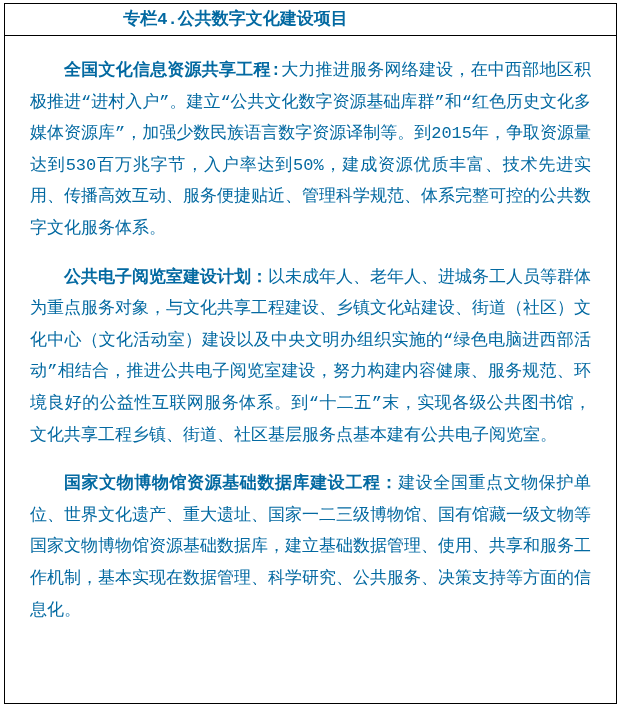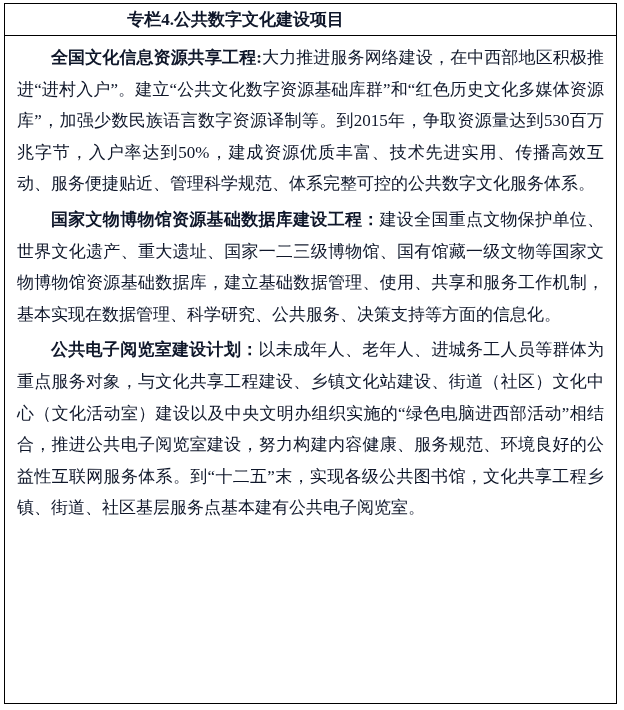--- a/index.html
+++ b/index.html
@@ -8,22 +8,22 @@
     width: 624px;
     height: 710px;
     background: #ffffff;
     overflow: hidden;
   }
   .page {
     position: relative;
     width: 624px;
     height: 590px;
     background: #ffffff;
-    font-family: Liberation Serif, serif;
-    color: #0f172a;
+    font-family: Liberation Mono, monospace;
+    color: #0369a1;
   }
   .feature-box {
     position: absolute;
     left: 4px;
     top: 3px;
     width: 613px;
     height: 701px;
     border: 1px solid #000000;
     box-sizing: border-box;
     background: #ffffff;
@@ -38,33 +38,33 @@
     padding-right: 150px; 
     white-space: nowrap;
   }
   .box-body {
     padding: 2px 8px 0 8px;
     font-size: 17px;
     line-height: 31.6px;
     text-align: justify;
   }
   .box-body p {
-    margin: 4px;
+    margin: 17px;
     padding: 0;
     text-indent: 2em;
   }
   .lead {
     font-weight: bold;
   }
 </style>
 </head>
 <body>
 
 <div class="page">
   <div class="feature-box">
     <div class="box-title">专栏4.公共数字文化建设项目</div>
     <div class="box-body">
       <p><span class="lead">全国文化信息资源共享工程:</span><span>大力推进服务网络建设，在中西部地区积极推进“进村入户”。建立“公共文化数字资源基础库群”和“红色历史文化多媒体资源库”，加强少数民族语言数字资源译制等。到2015年，争取资源量达到530百万兆字节，入户率达到50%，建成资源优质丰富、技术先进实用、传播高效互动、服务便捷贴近、管理科学规范、体系完整可控的公共数字文化服务体系。</span></p>
+      <p><span class="lead">公共电子阅览室建设计划：</span><span>以未成年人、老年人、进城务工人员等群体为重点服务对象，与文化共享工程建设、乡镇文化站建设、街道（社区）文化中心（文化活动室）建设以及中央文明办组织实施的“绿色电脑进西部活动”相结合，推进公共电子阅览室建设，努力构建内容健康、服务规范、环境良好的公益性互联网服务体系。到“十二五”末，实现各级公共图书馆，文化共享工程乡镇、街道、社区基层服务点基本建有公共电子阅览室。</span></p>
       <p><span class="lead">国家文物博物馆资源基础数据库建设工程：</span><span>建设全国重点文物保护单位、世界文化遗产、重大遗址、国家一二三级博物馆、国有馆藏一级文物等国家文物博物馆资源基础数据库，建立基础数据管理、使用、共享和服务工作机制，基本实现在数据管理、科学研究、公共服务、决策支持等方面的信息化。</span></p>
-      <p><span class="lead">公共电子阅览室建设计划：</span><span>以未成年人、老年人、进城务工人员等群体为重点服务对象，与文化共享工程建设、乡镇文化站建设、街道（社区）文化中心（文化活动室）建设以及中央文明办组织实施的“绿色电脑进西部活动”相结合，推进公共电子阅览室建设，努力构建内容健康、服务规范、环境良好的公益性互联网服务体系。到“十二五”末，实现各级公共图书馆，文化共享工程乡镇、街道、社区基层服务点基本建有公共电子阅览室。</span></p>
     </div>
   </div>
 </div>
 
 </body></html>

